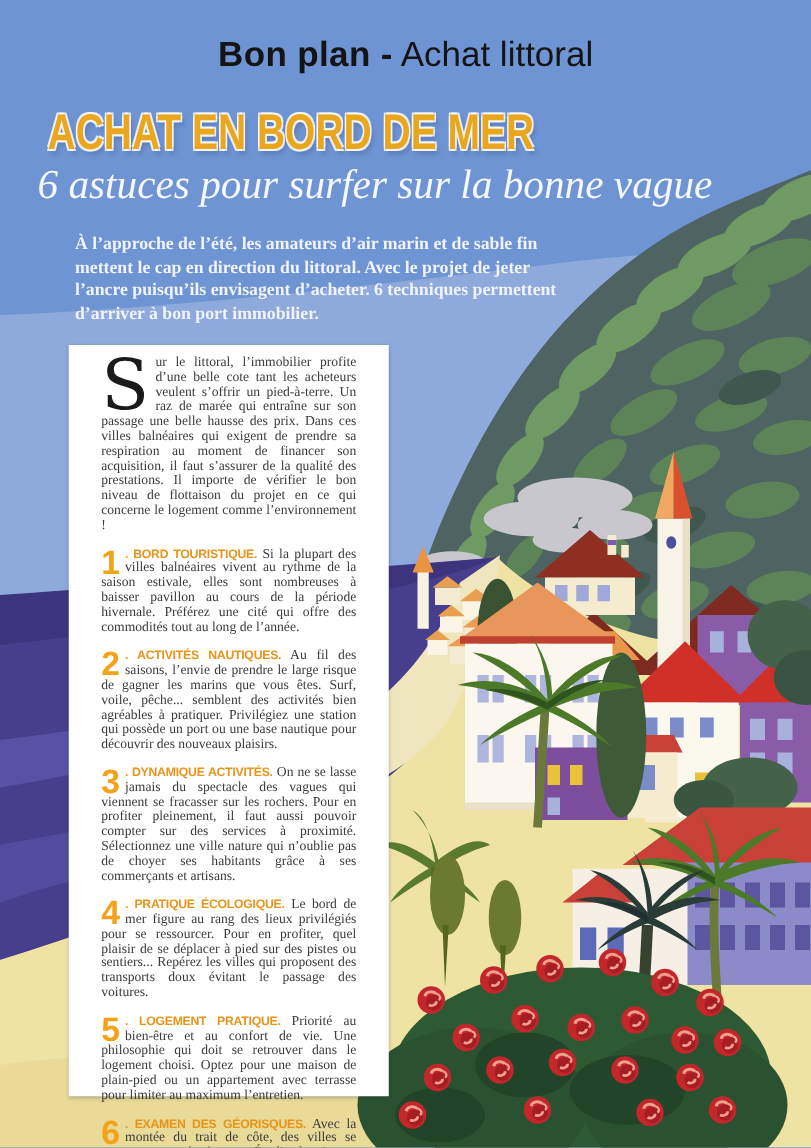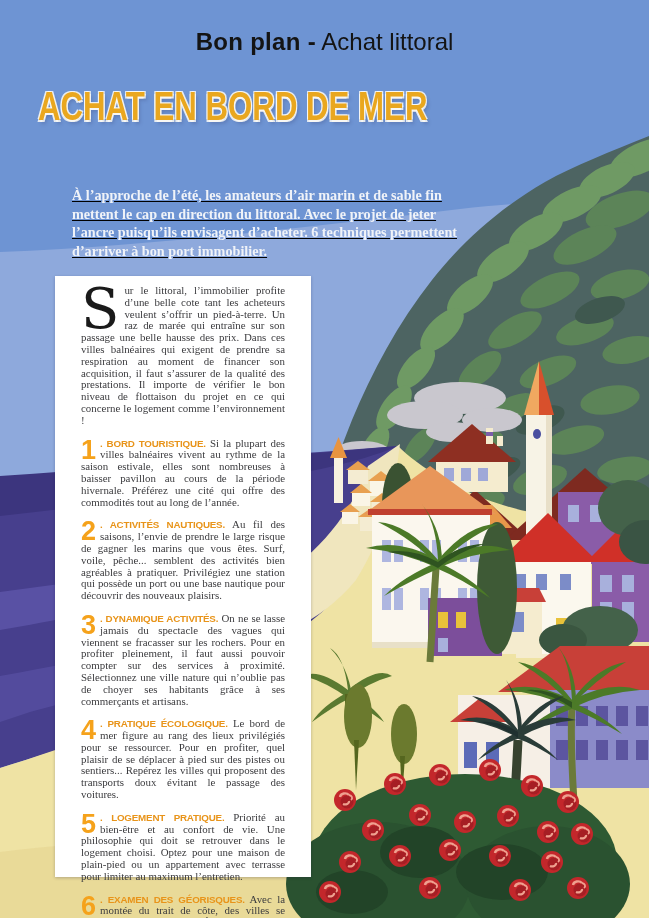--- a/index.html
+++ b/index.html
@@ -2,35 +2,35 @@
 <html lang="fr"><head>
 <meta charset="utf-8">
 <style>
   html,body{margin:0;padding:0;}
   body{width:649px;height:918px;position:relative;overflow:hidden;background:#6E94D3;
        font-family:"Liberation Serif",serif;}
   #bg{position:absolute;inset:0;z-index:0;}
   .content{position:absolute;inset:0;z-index:1;}
 
   .kicker{position:absolute;top:28px;left:0;width:649px;text-align:center;
-          font-family:"Liberation Sans",sans-serif;font-size:24px;color:#141414;}
+          font-family:"Liberation Sans",sans-serif;font-size:28px;color:#141414;}
   .kicker b{font-weight:700;letter-spacing:.3px;}
   .kicker span.reg{font-weight:400;}
 
   .title{position:absolute;left:38px;top:84px;white-space:nowrap;
          font-family:"Liberation Sans",sans-serif;font-weight:700;font-size:40px;
          color:#E9A71F;transform:scaleX(.78);transform-origin:0 0;letter-spacing:0;
          text-shadow:-1.5px -1.5px 0 rgba(252,250,244,.85),1.5px -1.5px 0 rgba(252,250,244,.85),
                      -1.5px 1.5px 0 rgba(252,250,244,.85),1.5px 1.5px 0 rgba(252,250,244,.85),
                      3px 4px 4px rgba(50,60,110,.25);}
   .subtitle{position:absolute;left:30px;top:130px;width:600px;
             font-family:"Liberation Serif",serif;font-style:italic;font-size:33px;
             color:#F6F8FB;}
 
-  .introWrap{position:absolute;left:72px;top:186px;width:394px;text-decoration:underline;}
+  .introWrap{position:absolute;left:60px;top:186px;width:394px;}
   .intro{margin:0;font-size:14.2px;line-height:1.32;font-weight:600;color:#F0F3F8;
          font-family:"Liberation Serif",serif;}
   .author{margin:5px 0 0;text-align:right;font-size:10.5px;color:#97A2BC;}
 
   .panel{position:absolute;left:55px;top:276px;width:256px;height:601px;box-sizing:border-box;
          background:#FFFFFF;padding:9px 26px 10px;box-shadow:0 1px 3px rgba(20,20,60,.25);}
   .panel p{margin:0;font-size:10.9px;line-height:11.8px;text-align:justify;color:#3B3B3E;}
   .lead::first-letter{float:left;font-size:56px;line-height:.8;padding:2px 5px 0 0;
                       color:#1A1A1A;font-family:"DejaVu Serif",serif;}
   .sec{margin-top:11px !important;}
@@ -351,20 +351,21 @@
 </svg>
 
 <div class="content">
 
   <div class="kicker">
     <b>Bon plan -</b><span class="reg"> Achat littoral</span>
   </div>
 
   <div class="title">ACHAT EN BORD DE MER</div>
 
+  <div class="subtitle">6 astuces pour surfer sur la bonne vague</div>
 
   <div class="introWrap">
     <p class="intro">À l’approche de l’été, les amateurs d’air marin et de sable fin mettent le cap en direction du littoral. Avec le projet de jeter l’ancre puisqu’ils envisagent d’acheter. 6 techniques permettent d’arriver à bon port immobilier.</p>
   </div>
 
   <div class="panel">
     <p class="lead">Sur le littoral, l’immobilier profite d’une belle cote tant les acheteurs veulent s’offrir un pied-à-terre. Un raz de marée qui entraîne sur son passage une belle hausse des prix. Dans ces villes balnéaires qui exigent de prendre sa respiration au moment de financer son acquisition, il faut s’assurer de la qualité des prestations. Il importe de vérifier le bon niveau de flottaison du projet en ce qui concerne le logement comme l’environnement !</p>
 
     <p class="sec">
       <span class="num">1</span>

